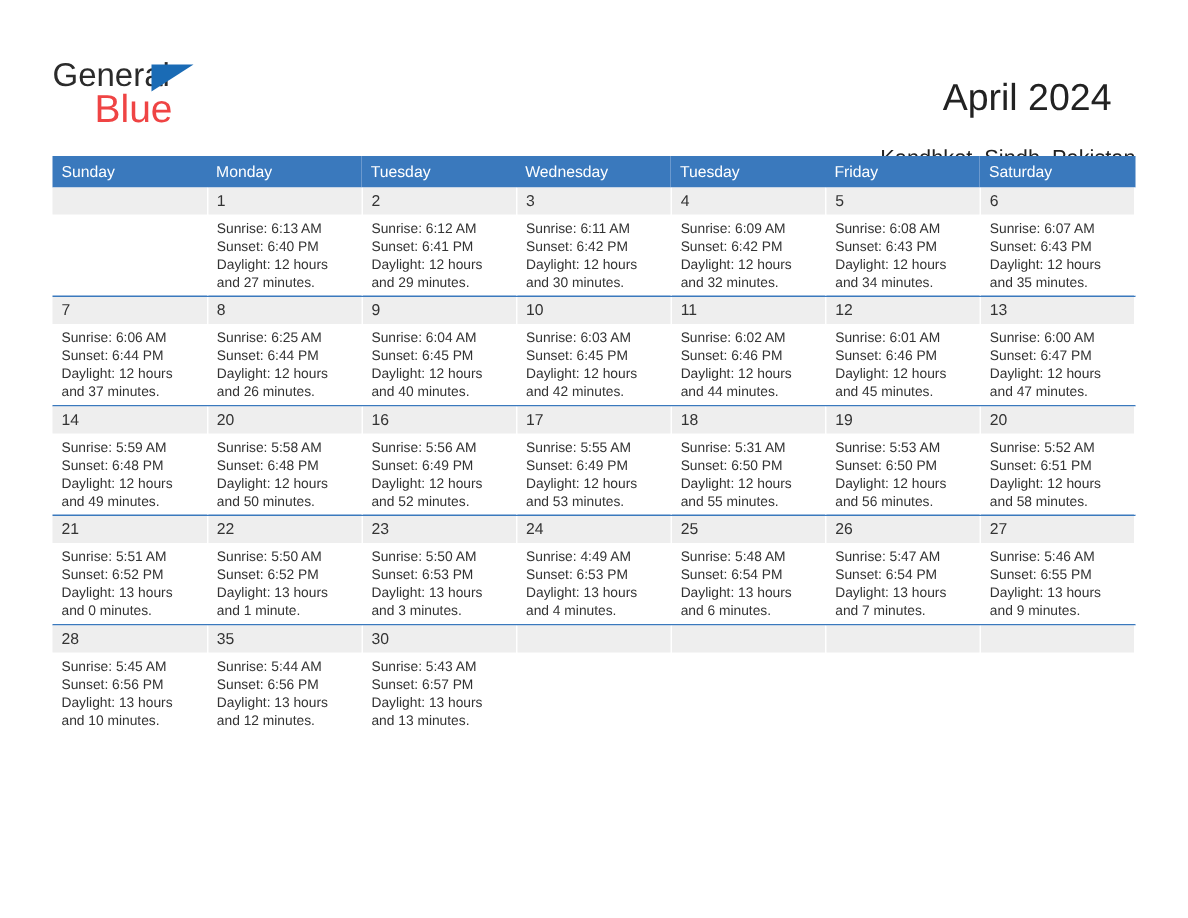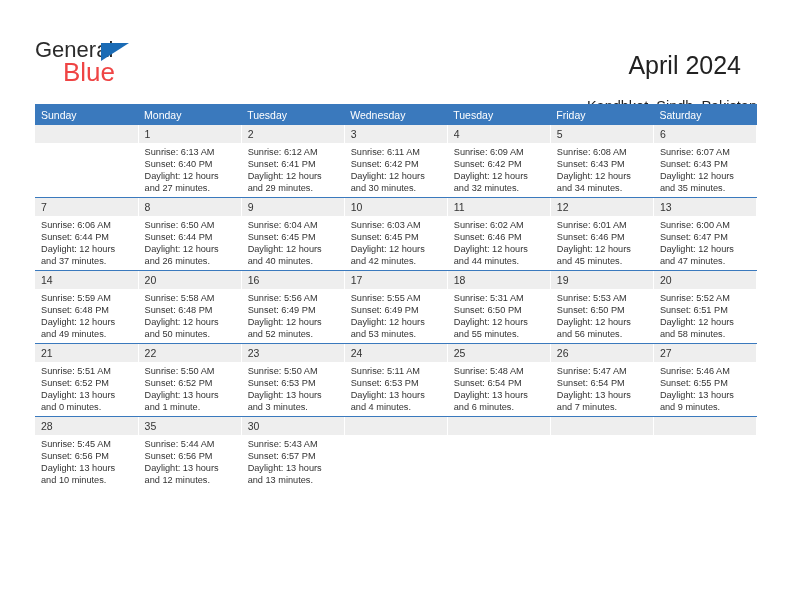--- a/index.html
+++ b/index.html
@@ -266,21 +266,21 @@
                 <div>Sunset: 6:44 PM</div>
                 <div>Daylight: 12 hours</div>
                 <div>and 37 minutes.</div>
               </div>
             </div>
           </td>
           <td>
             <div class="daycell">
               <div class="daynum">8</div>
               <div class="info">
-                <div>Sunrise: 6:50 AM</div>
+                <div>Sunrise: 6:25 AM</div>
                 <div>Sunset: 6:44 PM</div>
                 <div>Daylight: 12 hours</div>
                 <div>and 26 minutes.</div>
               </div>
             </div>
           </td>
           <td>
             <div class="daycell">
               <div class="daynum">9</div>
               <div class="info">
@@ -452,21 +452,21 @@
                 <div>Sunset: 6:53 PM</div>
                 <div>Daylight: 13 hours</div>
                 <div>and 3 minutes.</div>
               </div>
             </div>
           </td>
           <td>
             <div class="daycell">
               <div class="daynum">24</div>
               <div class="info">
-                <div>Sunrise: 5:11 AM</div>
+                <div>Sunrise: 4:49 AM</div>
                 <div>Sunset: 6:53 PM</div>
                 <div>Daylight: 13 hours</div>
                 <div>and 4 minutes.</div>
               </div>
             </div>
           </td>
           <td>
             <div class="daycell">
               <div class="daynum">25</div>
               <div class="info">

